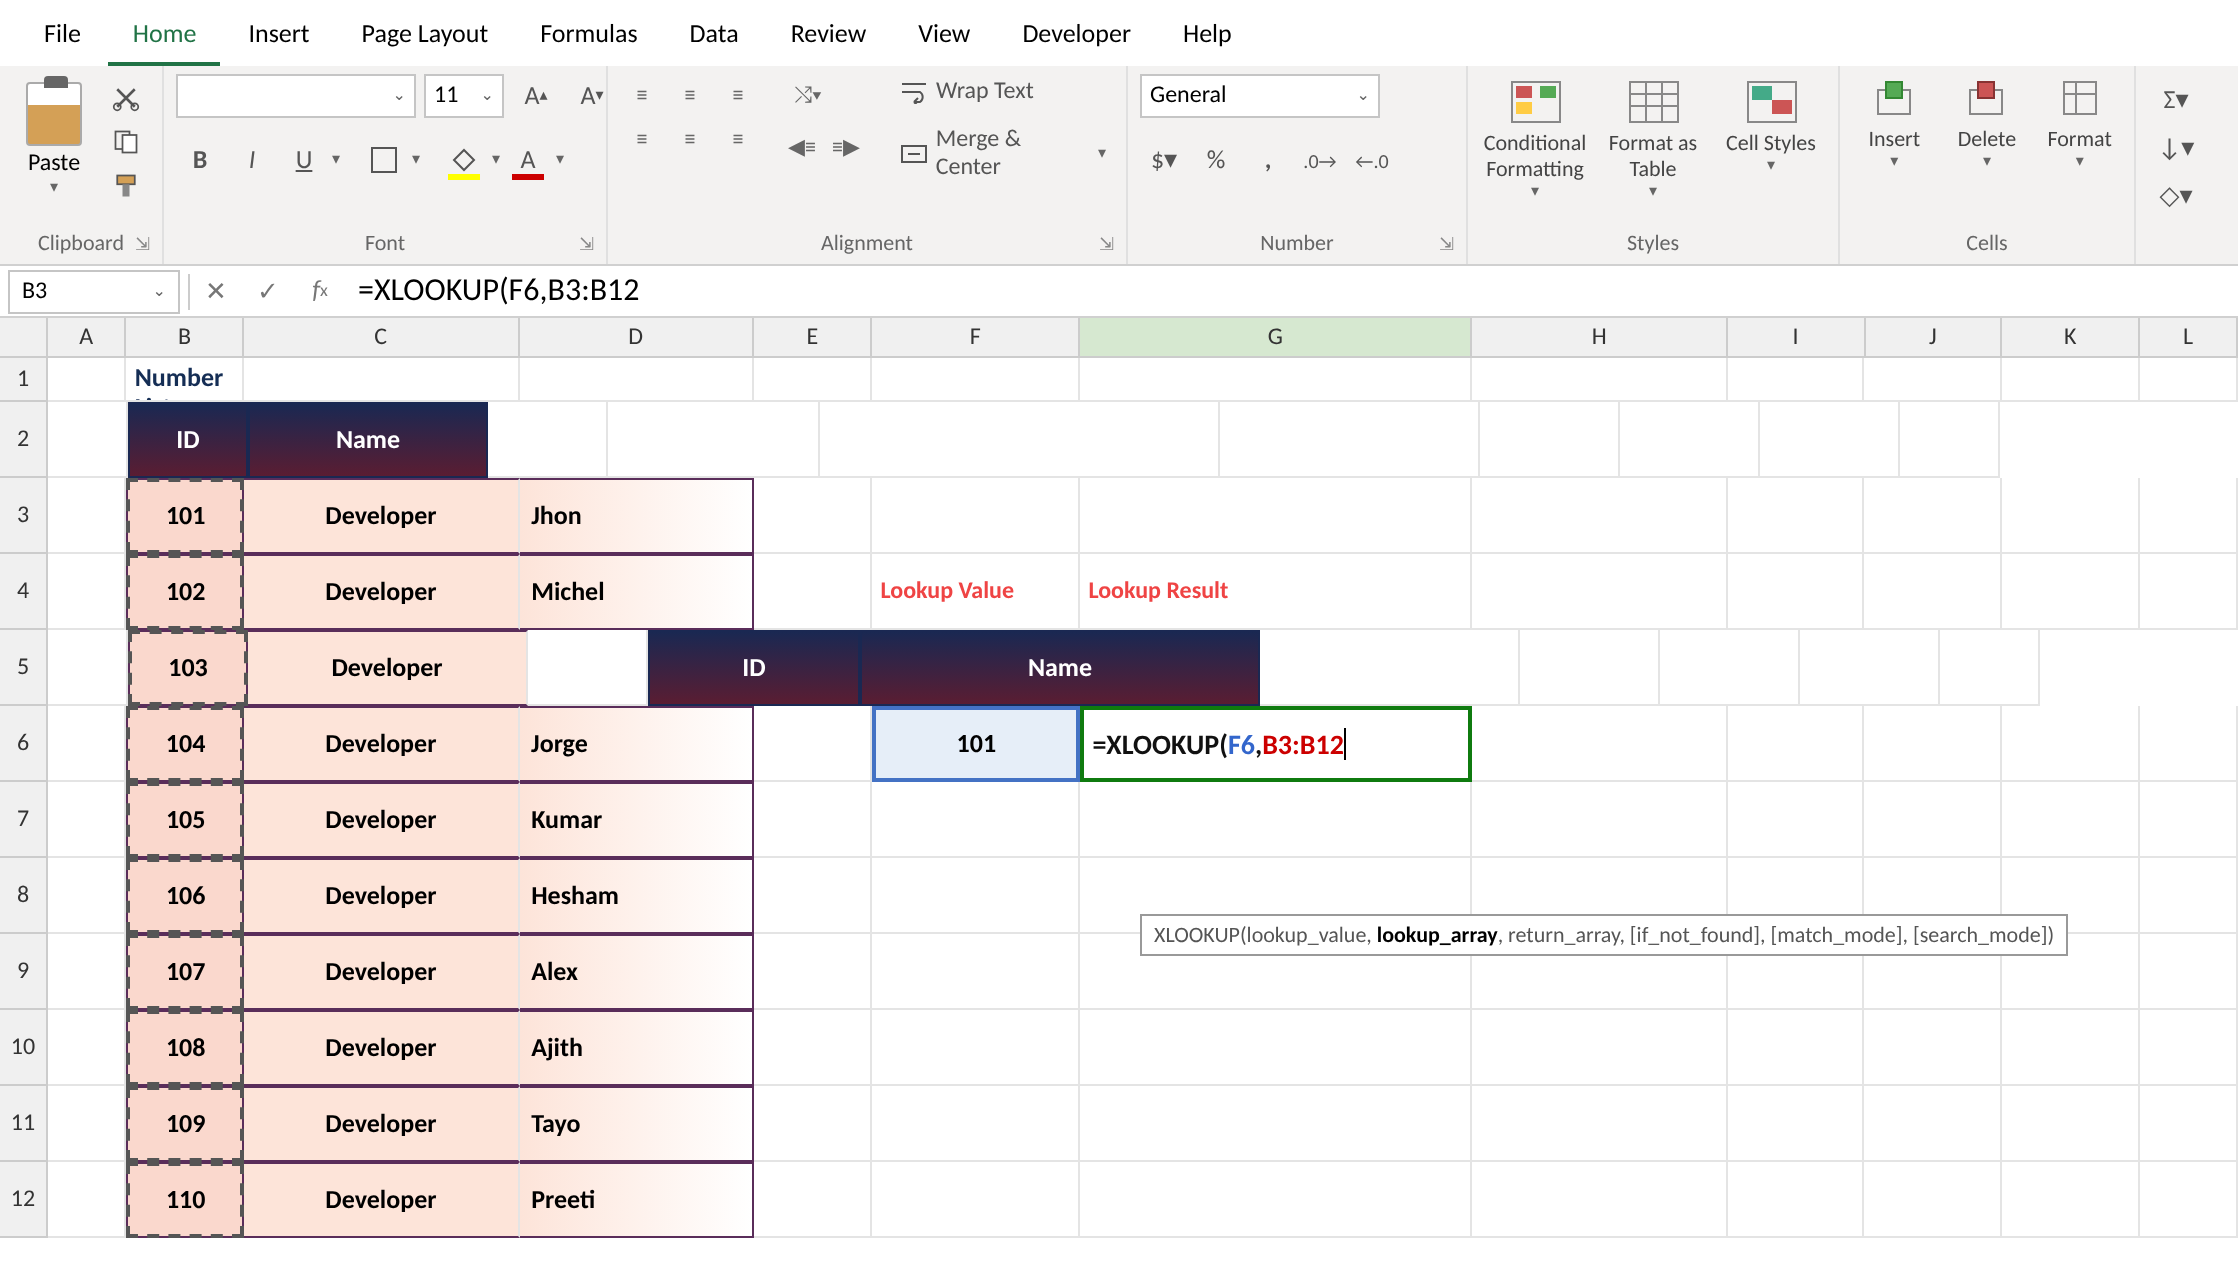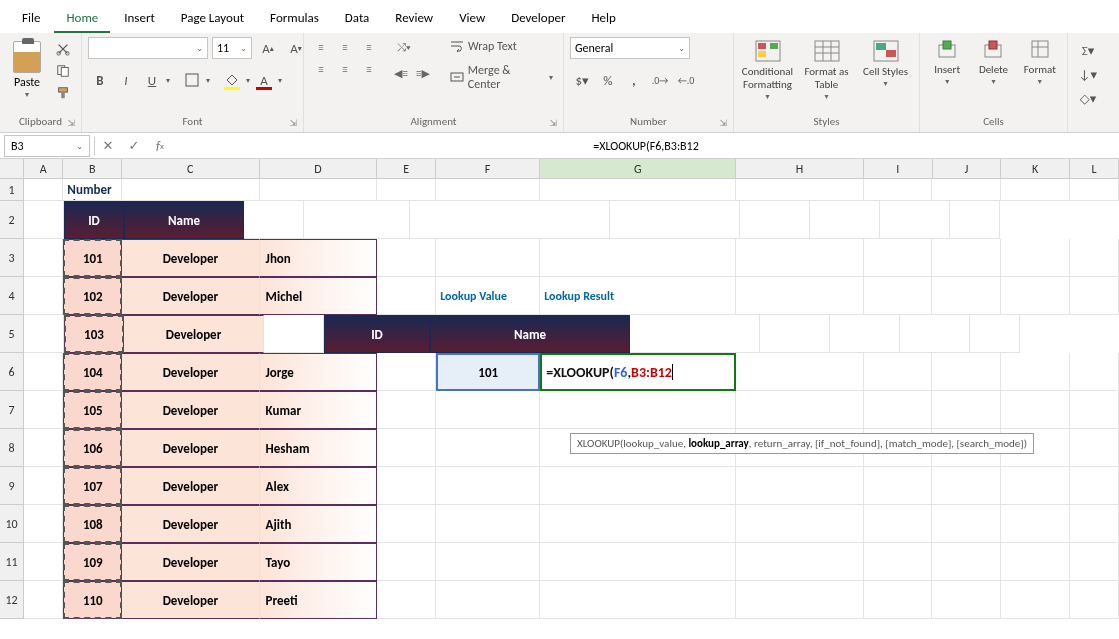--- a/index.html
+++ b/index.html
@@ -41,21 +41,21 @@
 .style-col { display:flex; flex-direction:column; align-items:center; width:60px; padding-top:2px; }
 .style-lbl { font-size:11px; color:#444; text-align:center; margin-top:2px; }
 
 .cell-col { display:flex; flex-direction:column; align-items:center; width:46px; }
 
 .edit-col { display:flex; flex-direction:column; gap:2px; padding:2px; }
 
 .formula-bar { display:flex; align-items:center; border-bottom:1px solid #d0d0d0; height:26px; background:#fff; }
 .name-box { width:86px; height:22px; border:1px solid #c5c5c5; margin:0 4px; padding:0 6px; font-size:12px; display:flex; align-items:center; justify-content:space-between; }
 .fb-btn { width:26px; display:flex; align-items:center; justify-content:center; color:#777; font-size:13px; }
-.fb-input { flex:1; padding:0 6px; font-size:12px;text-align:center; }
+.fb-input { flex:1; padding:0 6px; font-size:16px; }
 
 .sheet { position:relative; overflow:hidden; }
 .grid-corner { position:absolute; top:0; left:0; width:24px; height:20px; background:#f0f0f0; border-right:1px solid #ccc; border-bottom:1px solid #ccc; }
 .col-headers { position:absolute; top:0; left:24px; right:0; height:20px; display:flex; background:#f0f0f0; border-bottom:1px solid #ccc; }
 .col-h { border-right:1px solid #ccc; display:flex; align-items:center; justify-content:center; font-size:12px; color:#333; }
 .col-h.sel { background:#d6e8d0; }
 .row-headers { position:absolute; top:20px; left:0; width:24px; background:#f0f0f0; }
 .row-h { height:38px; border-bottom:1px solid #ccc; border-right:1px solid #ccc; display:flex; align-items:center; justify-content:center; font-size:12px; color:#333; }
 .row-h.r1 { height:22px; }
 .cells { position:absolute; top:20px; left:24px; right:0; }
@@ -64,21 +64,21 @@
 .cell { border-right:1px solid #e4e4e4; border-bottom:1px solid #e4e4e4; padding:0 4px; display:flex; align-items:center; font-size:13px; overflow:hidden; }
 
 .title-cell { font-weight:bold; color:#152e55; }
 .hdr-cell { background:linear-gradient(180deg,#1a2852 0%,#5a1d32 100%); color:#fff; font-weight:bold; justify-content:center; border:1px solid #1a2852; }
 .data-b { background:#fad8cd; font-weight:bold; justify-content:center; border:1px solid #5a2d5a; }
 .data-c { background:#fde4d9; font-weight:bold; justify-content:center; border-top:1px solid #5a2d5a; border-bottom:1px solid #5a2d5a; }
 .data-d { background:linear-gradient(90deg,#fde4d9 0%,#fff 100%); font-weight:bold; border:1px solid #5a2d5a; border-left:none; padding-left:6px; }
 
 .marching { outline:2px dashed #555; outline-offset:-2px; }
 
-.lkp-lbl { font-weight:bold; color:#0369a1; font-size:12px; }
+.lkp-lbl { font-weight:bold; color:#ef4444; font-size:12px; }
 .lkp-hdr { background:linear-gradient(180deg,#1a2852 0%,#5a1d32 100%); color:#fff; font-weight:bold; justify-content:center; border:1px solid #1a2852; }
 .lkp-val { background:#e6eef8; font-weight:bold; justify-content:center; border:2px solid #4472c4; }
 .lkp-formula { border:2px solid #0f7b0f; font-weight:bold; font-family:Calibri; font-size:14px; padding-left:4px;}
 .lkp-formula .fn{color:#111;} .lkp-formula .a1{color:#3366cc;} .lkp-formula .a2{color:#c00;}
 
 .tooltip { position:absolute; background:#fff; border:1px solid #999; padding:3px 6px; font-size:11px; color:#555; white-space:nowrap; }
 .tooltip b { color:#000; font-weight:bold; }
 
 svg { display:block; }
 .chev { font-size:8px; color:#666; }
@@ -514,15 +514,15 @@
         <div class="cell data-d" style="width: 120px;">Preeti</div>
         <div class="cell " style="width: 60px;"></div>
         <div class="cell " style="width: 106px;"></div>
         <div class="cell " style="width: 200px;"></div>
         <div class="cell " style="width: 130px;"></div>
         <div class="cell " style="width: 70px;"></div>
         <div class="cell " style="width: 70px;"></div>
         <div class="cell " style="width: 70px;"></div>
         <div class="cell " style="width: 50px;"></div>
       </div>
-      <div class="tooltip" style="left: 546px; top: 254px;">XLOOKUP(lookup_value, <b>lookup_array</b>, return_array, [if_not_found], [match_mode], [search_mode])</div>
+      <div class="tooltip" style="left: 546px; top: 278px;">XLOOKUP(lookup_value, <b>lookup_array</b>, return_array, [if_not_found], [match_mode], [search_mode])</div>
     </div>
 </div>
 
 </body></html>

